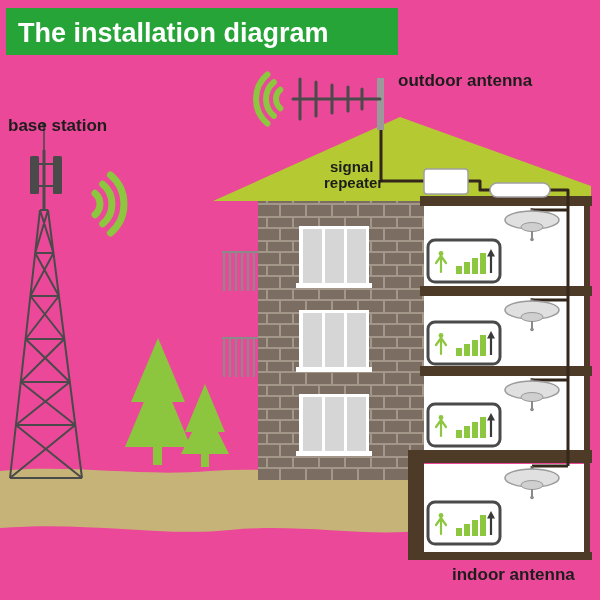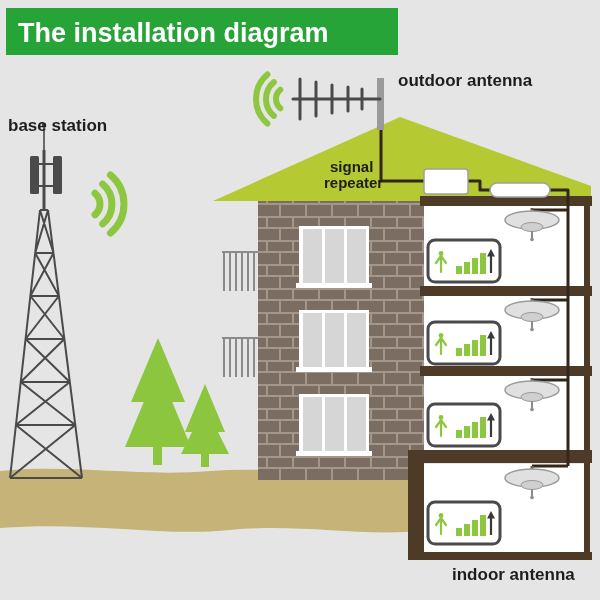--- a/index.html
+++ b/index.html
@@ -1,16 +1,16 @@
 <!DOCTYPE html>
 <html><head>
 <meta charset="utf-8">
 <style>
   html,body{margin:0;padding:0;background:#fff;}
-  .stage{width:600px;height:600px;position:relative;background:#e5e5e5;overflow:hidden;}
+  .stage{width:600px;height:600px;position:relative;background:#ec4899;overflow:hidden;}
   svg{display:block;}
   .title{font:700 27px "Liberation Sans",sans-serif;fill:#ffffff;}
   .lbl{font:700 17px "Liberation Sans",sans-serif;fill:#1d1d1b;}
   .lbl-sm{font:700 15px "Liberation Sans",sans-serif;fill:#1d1d1b;}
   .nofill{fill:none;}
 </style>
 </head>
 <body>
 
 <div class="stage">

